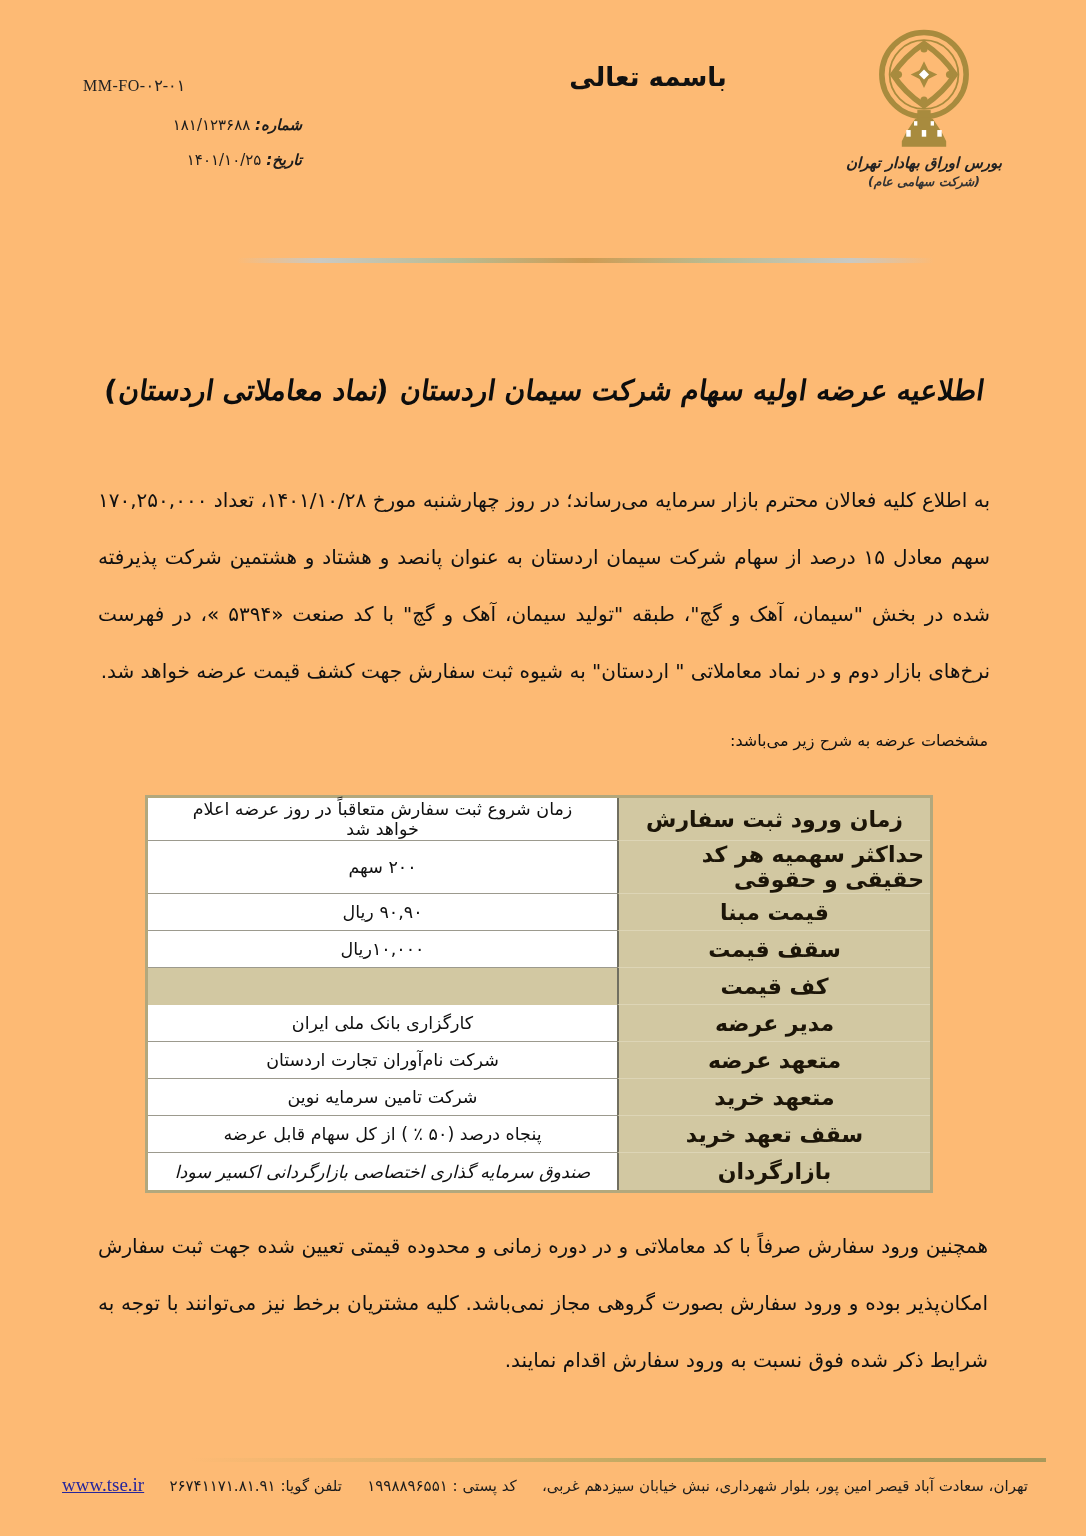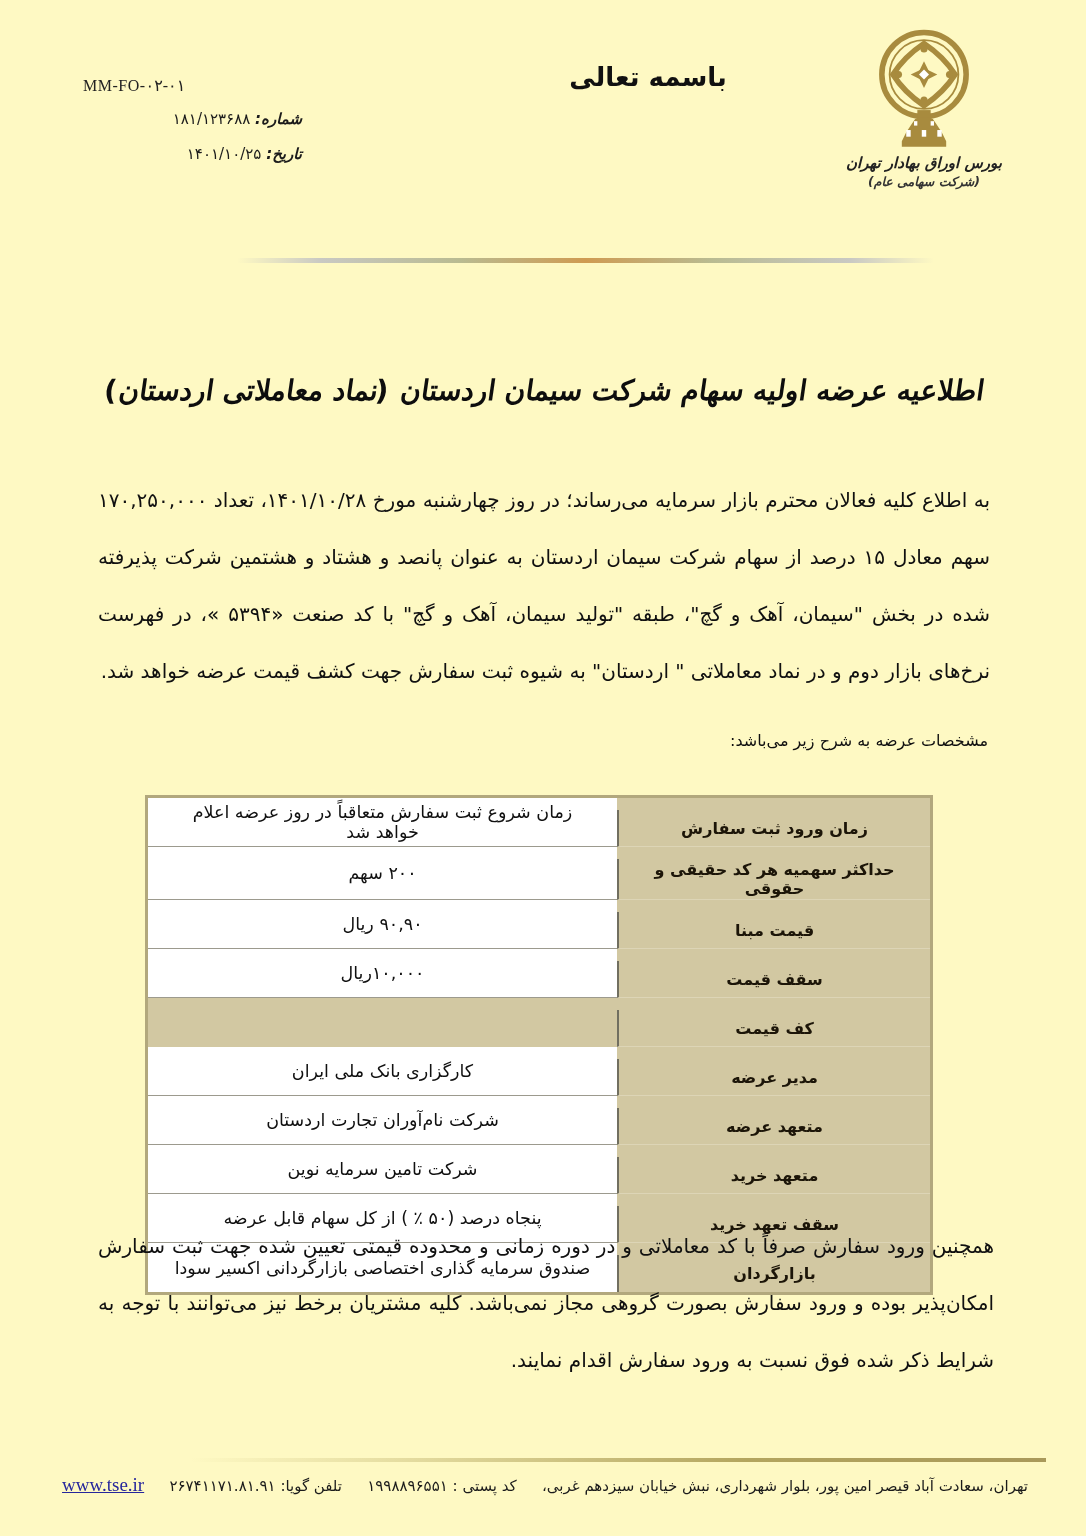--- a/index.html
+++ b/index.html
@@ -1,32 +1,32 @@
 <!DOCTYPE html>
 <html lang="fa"><head>
 <meta charset="utf-8">
 <style>
   html,body{margin:0;padding:0;background:#e8e8e8;}
   .page{
     position:relative;
     width:1086px;height:1536px;
     margin:0 auto;
-    background:#fef9c3;
+    background:#fdba74;
     font-family:"DejaVu Sans", sans-serif;
     color:#141414;
     overflow:hidden;
   }
   
   .form-code{
     position:absolute;left:83px;top:76px;
     font-family:"Liberation Serif", serif;
     font-size:16px;letter-spacing:.5px;direction:ltr;color:#222;
   }
   .letter-meta{
-    position:absolute;left:112px;top:110px;width:190px;
+    position:absolute;left:112px;top:116px;width:190px;
     direction:rtl;text-align:right;font-size:15px;color:#1b1b1b;
   }
   .letter-meta .row{margin-bottom:17px;white-space:nowrap;}
   .letter-meta .lbl{font-style:italic;font-weight:bold;font-size:15px;}
   .besmele{
     position:absolute;left:210px;right:0;top:62px;
     text-align:center;direction:rtl;
     font-size:26px;font-weight:bold;color:#111;
   }
   .logo-block{
@@ -59,54 +59,54 @@
     position:absolute;top:472px;left:98px;right:96px;
     direction:rtl;text-align:justify;
     font-size:20px;line-height:57px;color:#101010;
   }
   .specs-intro{
     position:absolute;top:731px;right:98px;left:98px;
     direction:rtl;text-align:right;
     font-size:16px;color:#101010;
   }
   .p2{
-    position:absolute;top:1218px;left:98px;right:92px;
+    position:absolute;top:1218px;left:98px;right:98px;
     direction:rtl;text-align:justify;
     font-size:20px;line-height:57px;color:#101010;
   }
   
   .spec-table{
     position:absolute;top:795px;left:145px;width:788px;
     direction:rtl;
     border:3px solid #b2a87d;
     background:#d2c8a2;
     box-sizing:border-box;
   }
   .spec-row{display:flex;direction:rtl;}
   .spec-row .label{
     width:313px;min-height:37px;
     display:flex;align-items:center;justify-content:center;
-    font-weight:bold;font-size:16px;color:#1c1508;
+    font-weight:bold;font-size:22px;color:#1c1508;
     background:#d2c8a2;
     border-bottom:1px solid #ddd5b6;
     border-left:2px solid #716f60;
     box-sizing:border-box;
-    padding:1px 6px;text-align:center;margin-top:12px;
+    padding:1px 6px;
   }
   .spec-row .value{
     flex:1;min-height:37px;
     display:flex;align-items:center;justify-content:center;
     font-size:17.5px;color:#101010;
     background:#ffffff;
     border-bottom:1px solid #9c9a8e;
     box-sizing:border-box;
     padding:1px 24px;text-align:center;
   }
   .spec-row:last-child .label{border-bottom:none;}
-  .spec-row:last-child .value{border-bottom:none;}
+  .spec-row:last-child .value{border-bottom:none;font-style:italic;}
   
   .footer-divider{
     position:absolute;top:1458px;left:190px;right:40px;height:4px;
     background:linear-gradient(to right,
       rgba(181,167,95,0) 0%,rgba(181,167,95,.35) 25%,#b3a55e 65%,#a9995a 100%);
   }
   .footer-text{
     position:absolute;top:1474px;left:62px;right:58px;
     direction:rtl;
     display:flex;justify-content:space-between;align-items:baseline;

